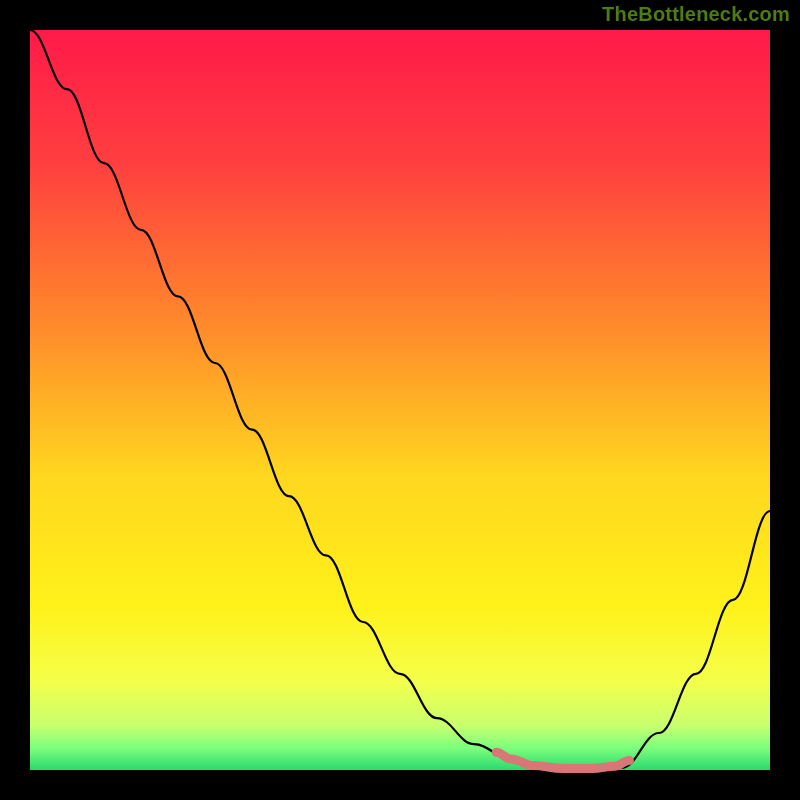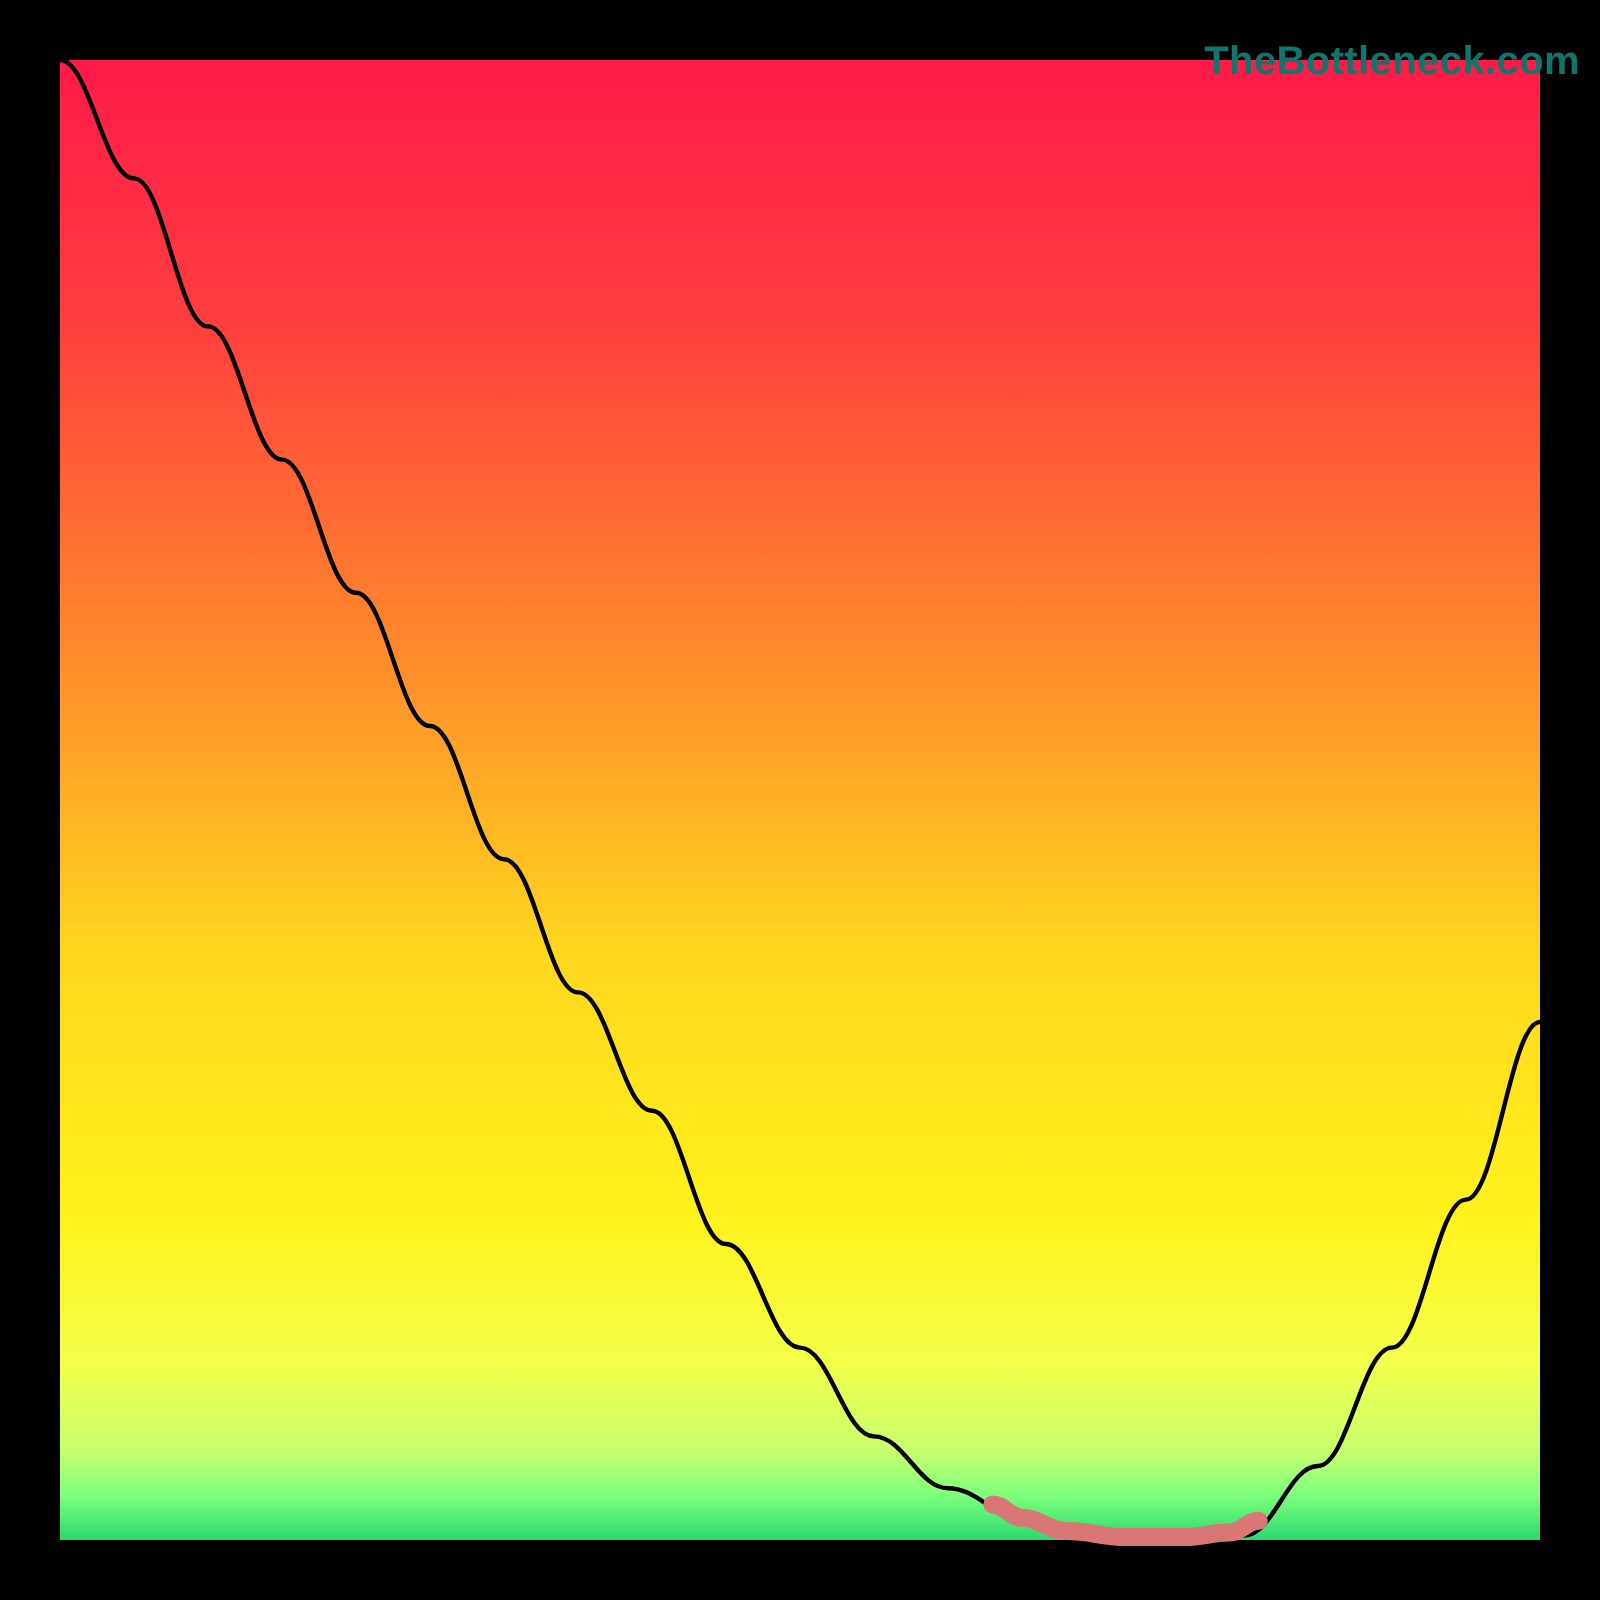--- a/index.html
+++ b/index.html
@@ -11,26 +11,26 @@
     overflow: hidden;
   }
   .wrapper {
     position: relative;
     width: 800px;
     height: 800px;
     background: #000;
   }
   .watermark {
     position: absolute;
-    top: 20px;
+    top: 3px;
     right: 10px;
     font-family: Arial, Helvetica, sans-serif;
     font-size: 20px;
     font-weight: 600;
-    color: #0f766e;
+    color: #4d7c0f;
     letter-spacing: 0.2px;
     z-index: 3;
     pointer-events: none;
   }
   svg {
     position: absolute;
     left: 0;
     top: 0;
     width: 800px;
     height: 800px;

